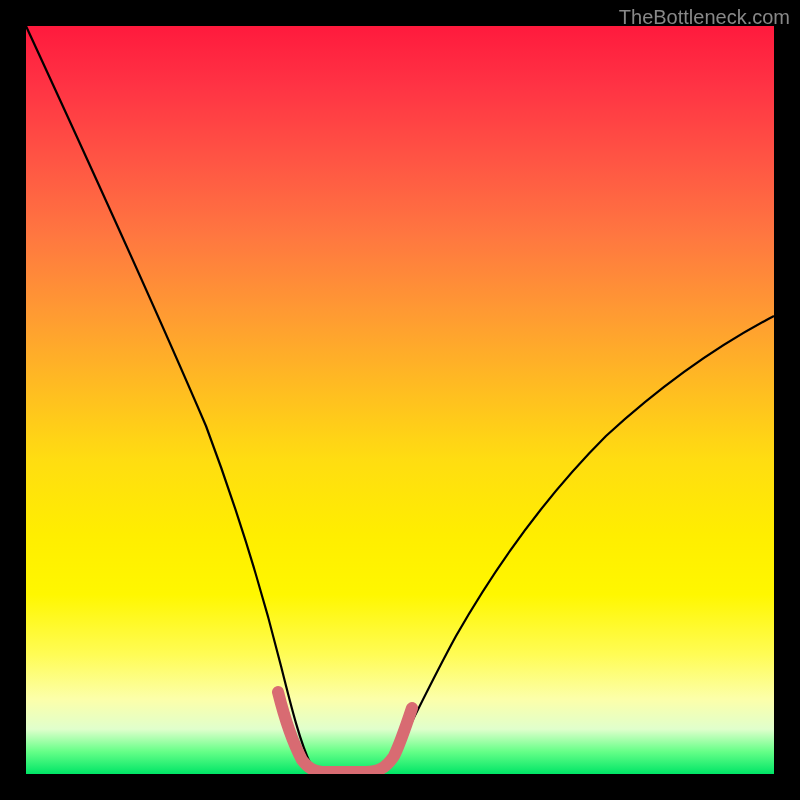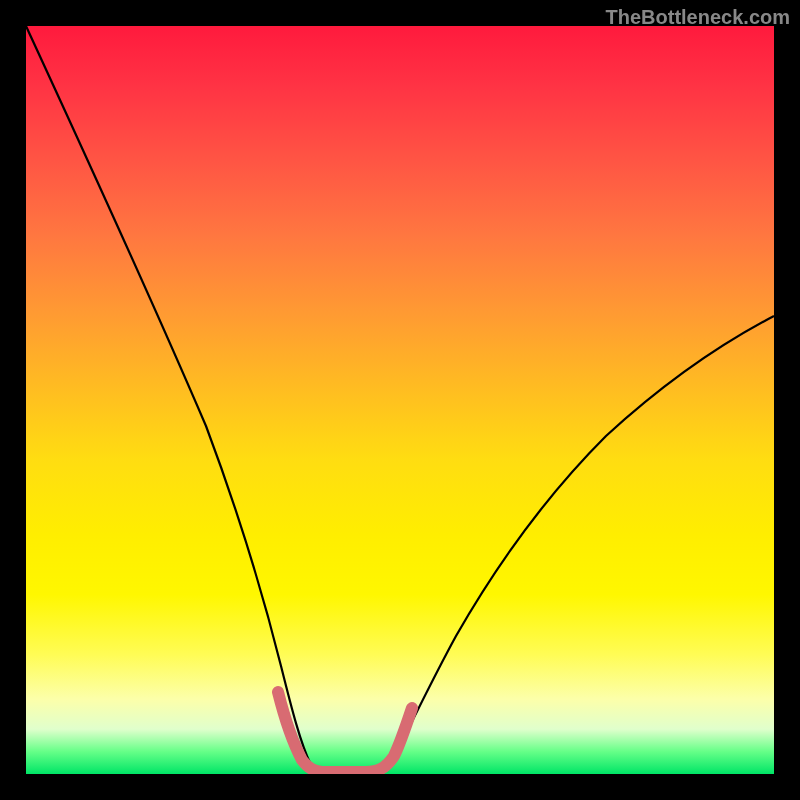--- a/index.html
+++ b/index.html
@@ -33,21 +33,21 @@
       #66ff88 97%,
       #00e566 100%
     );
   }
   .watermark {
     position: absolute;
     top: 6px;
     right: 10px;
     color: #888;
     font-size: 20px;
-    font-weight: 700;
+    font-weight: 400;
     z-index: 10;
   }
   svg.curve {
     position: absolute;
     left: 0;
     top: 0;
     width: 748px;
     height: 748px;
   }
 </style>

